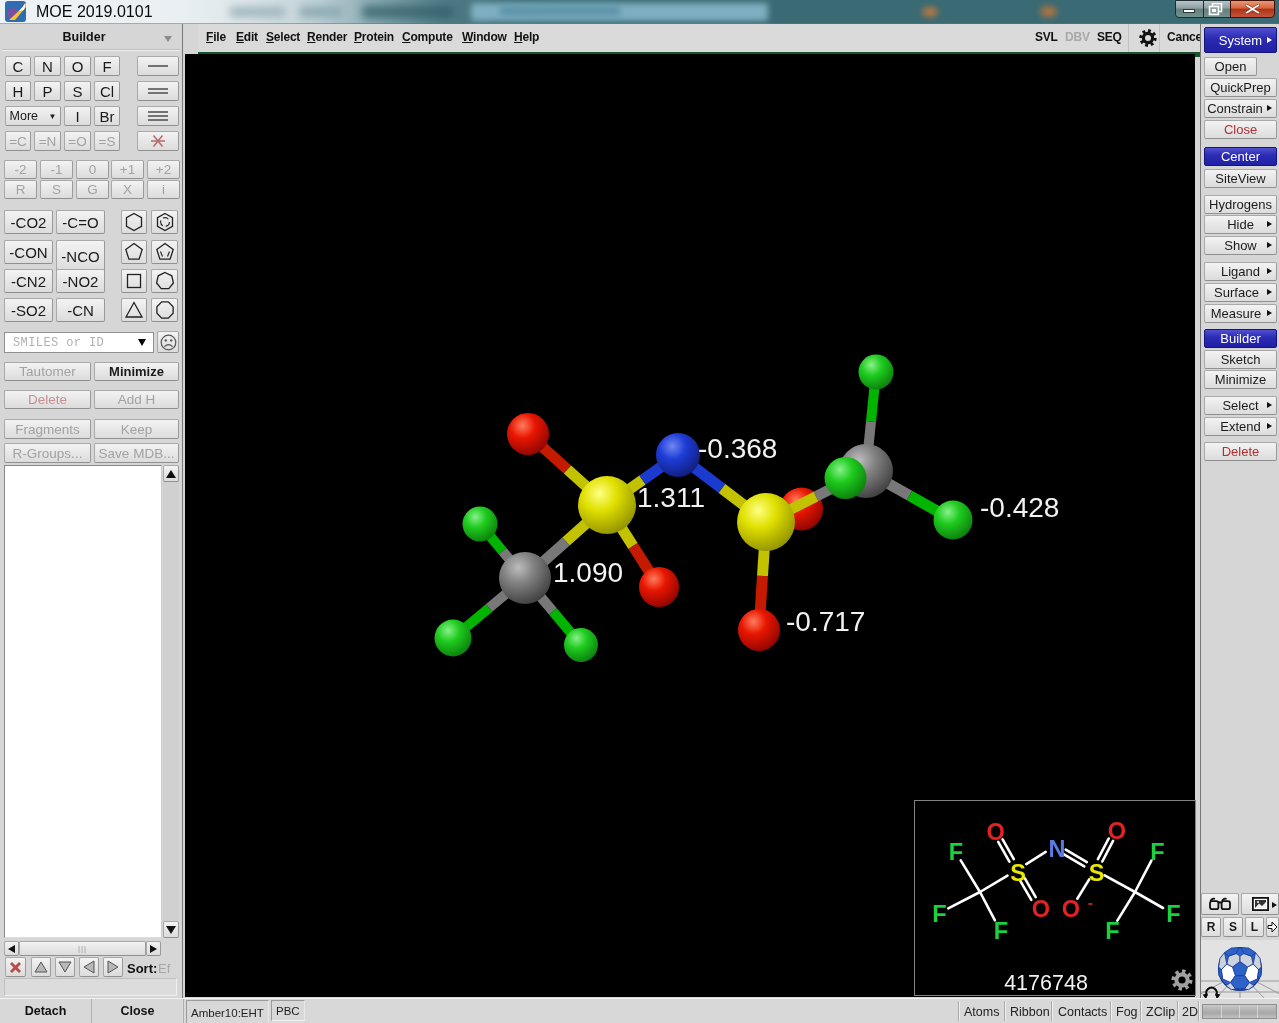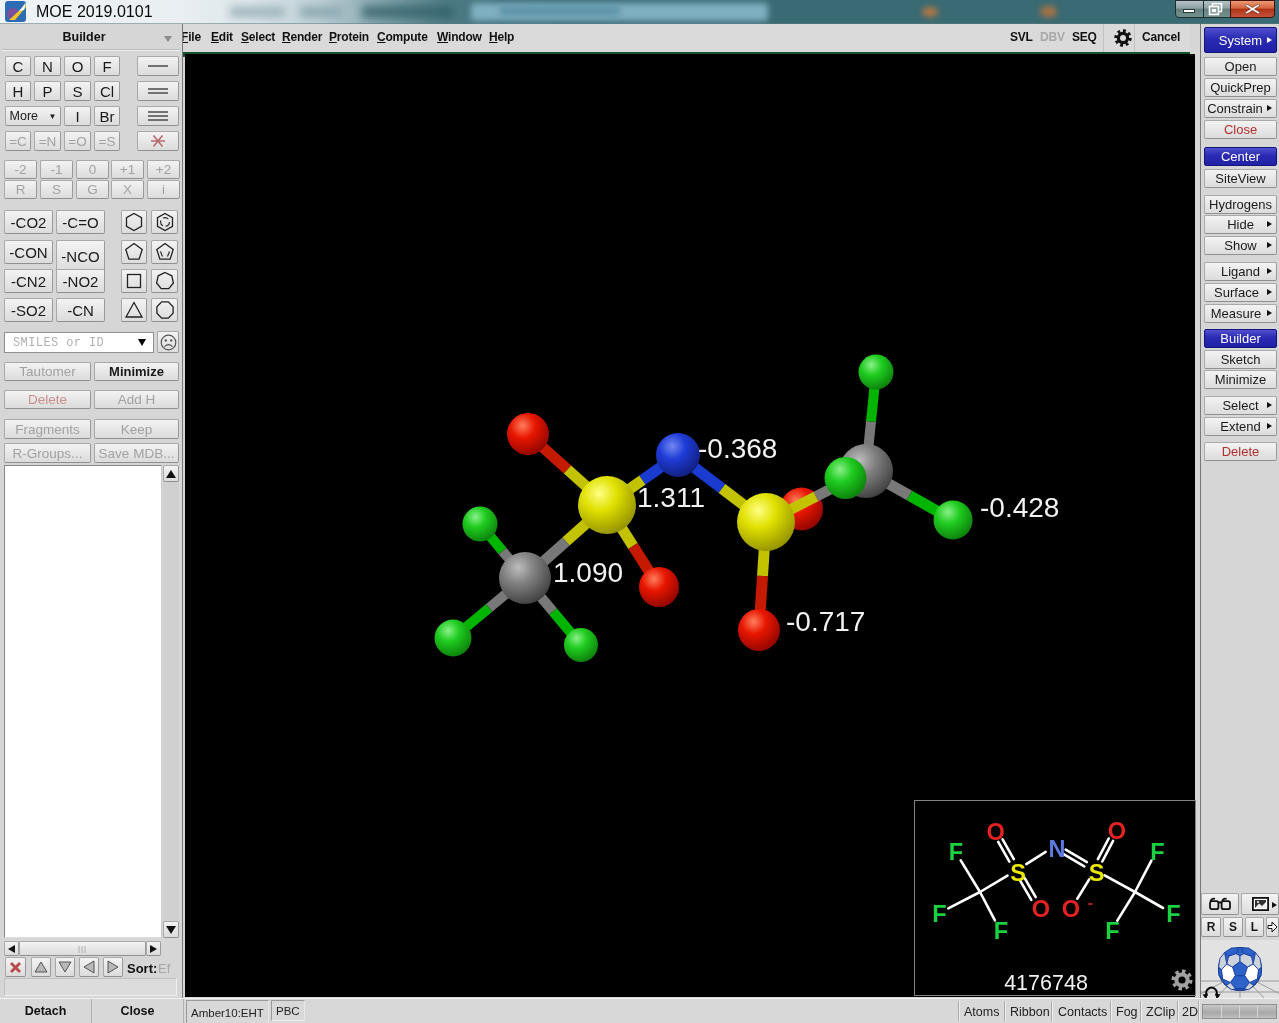--- a/index.html
+++ b/index.html
@@ -5,21 +5,21 @@
 *{-webkit-font-smoothing:antialiased}
 body{width:1279px;height:1023px;position:relative;overflow:hidden;background:#d6d6d6;font-family:"Liberation Sans",sans-serif}
 .abs{position:absolute}
 .btn{position:absolute;box-sizing:border-box;background:linear-gradient(180deg,#f3f3f3 0%,#e7e7e7 50%,#dcdcdc 100%);border:1px solid #a9a9a9;border-bottom-color:#909090;border-right-color:#9a9a9a;border-radius:2px;display:flex;align-items:center;justify-content:center;font-size:15px;color:#1a1a1a;white-space:nowrap}
 .btn.dis{color:#a2a2a2}
 .blue{background:linear-gradient(180deg,#5050cf 0%,#2a2ab4 45%,#2121a5 100%);border:1px solid #14147a;color:#fff}
 .redtx{color:#b03030}
 .arrow-r{position:absolute;right:4px;top:50%;margin-top:-3.5px;width:0;height:0;border-left:5px solid #111;border-top:3.5px solid transparent;border-bottom:3.5px solid transparent}
 .blue .arrow-r{border-left-color:#fff}
 #titlebar{position:absolute;left:0;top:0;width:1279px;height:24px;box-shadow:inset 0 -1px 0 rgba(90,120,125,0.55);background:linear-gradient(90deg,#eff3f5 0px,#e9eff2 180px,#dce6ea 250px,#bdd0d5 320px,#84a5ad 380px,#527e88 440px,#3f6d77 500px,#3a6a73 560px,#3a6a73 100%);overflow:hidden}
-#menubar{position:absolute;left:173px;top:24px;width:1017px;height:28px;background:#dadada;border-bottom:5px solid #14532d}
+#menubar{position:absolute;left:198px;top:24px;width:1017px;height:28px;background:#dadada;border-bottom:5px solid #14532d}
 .menuitem{position:absolute;top:6px;font-size:12px;font-weight:bold;color:#111;letter-spacing:-0.2px}
 .menuitem u{text-decoration:underline}
 #leftpanel{position:absolute;left:0;top:24px;width:182px;height:974px;background:#d6d6d6}
 #rightpanel{position:absolute;left:1201px;top:24px;width:78px;height:974px;background:#d6d6d6}
 #rightpanel .btn{font-size:13px}
 #canvas{position:absolute;left:185px;top:54px;width:1010px;height:943px;background:#000}
 #bottombar{position:absolute;left:0;top:998px;width:1279px;height:25px;background:#d8d8d8;border-top:1px solid #f2f2f2}
 .vline{position:absolute;top:24px;width:1px;height:974px;background:#787878}
 .sunken{position:absolute;box-sizing:border-box;border:1px solid #9a9a9a;border-bottom-color:#f0f0f0;border-right-color:#e8e8e8;background:#d8d8d8;font-size:11.5px;color:#222;display:flex;align-items:center;padding:0 4px}
 .flatlbl{position:absolute;font-size:12.5px;color:#222;top:6px}
@@ -407,21 +407,21 @@
   </g>
   <text x="131" y="189" fill="#f2f2f2" font-family="Liberation Sans, sans-serif" font-size="21.5" text-anchor="middle">4176748</text>
   <path d="M267.00 168.50 L268.37 168.59 L269.72 168.86 L271.02 169.30 L269.91 171.98 L270.80 172.42 L271.63 172.97 L272.37 173.63 L274.42 171.58 L275.33 172.61 L276.09 173.75 L276.70 174.98 L274.02 176.09 L274.34 177.03 L274.53 178.01 L274.60 179.00 L277.50 179.00 L277.41 180.37 L277.14 181.72 L276.70 183.02 L274.02 181.91 L273.58 182.80 L273.03 183.63 L272.37 184.37 L274.42 186.42 L273.39 187.33 L272.25 188.09 L271.02 188.70 L269.91 186.02 L268.97 186.34 L267.99 186.53 L267.00 186.60 L267.00 189.50 L265.63 189.41 L264.28 189.14 L262.98 188.70 L264.09 186.02 L263.20 185.58 L262.37 185.03 L261.63 184.37 L259.58 186.42 L258.67 185.39 L257.91 184.25 L257.30 183.02 L259.98 181.91 L259.66 180.97 L259.47 179.99 L259.40 179.00 L256.50 179.00 L256.59 177.63 L256.86 176.28 L257.30 174.98 L259.98 176.09 L260.42 175.20 L260.97 174.37 L261.63 173.63 L259.58 171.58 L260.61 170.67 L261.75 169.91 L262.98 169.30 L264.09 171.98 L265.03 171.66 L266.01 171.47 L267.00 171.40 Z" fill="#a0a0a0"></path>
   <circle cx="267" cy="179" r="3.6" fill="#000"></circle>
   </svg>
 </div>
 </div>
 
 <div id="rightpanel">
   <div class="btn blue" style="left:3px;top:3px;width:73px;height:26px">System<span class="arrow-r"></span></div>
-  <div class="btn" style="left:3px;top:33px;width:73px;height:19px">Open</div>
+  <div class="btn" style="left:3px;top:33px;width:53px;height:19px">Open</div>
   <div class="btn" style="left:3px;top:54px;width:73px;height:19px">QuickPrep</div>
   <div class="btn" style="left:3px;top:75px;width:73px;height:19px;padding-right:11px;box-sizing:border-box">Constrain<span class="arrow-r"></span></div>
   <div class="btn redtx" style="left:3px;top:96px;width:73px;height:19px">Close</div>
   <div class="btn blue" style="left:3px;top:123px;width:73px;height:19px">Center</div>
   <div class="btn" style="left:3px;top:145px;width:73px;height:19px">SiteView</div>
   <div class="btn" style="left:3px;top:171px;width:73px;height:19px">Hydrogens</div>
   <div class="btn" style="left:3px;top:191px;width:73px;height:19px">Hide<span class="arrow-r"></span></div>
   <div class="btn" style="left:3px;top:212px;width:73px;height:19px">Show<span class="arrow-r"></span></div>
   <div class="btn" style="left:3px;top:238px;width:73px;height:19px">Ligand<span class="arrow-r"></span></div>
   <div class="btn" style="left:3px;top:259px;width:73px;height:19px;padding-right:8px;box-sizing:border-box">Surface<span class="arrow-r"></span></div>

